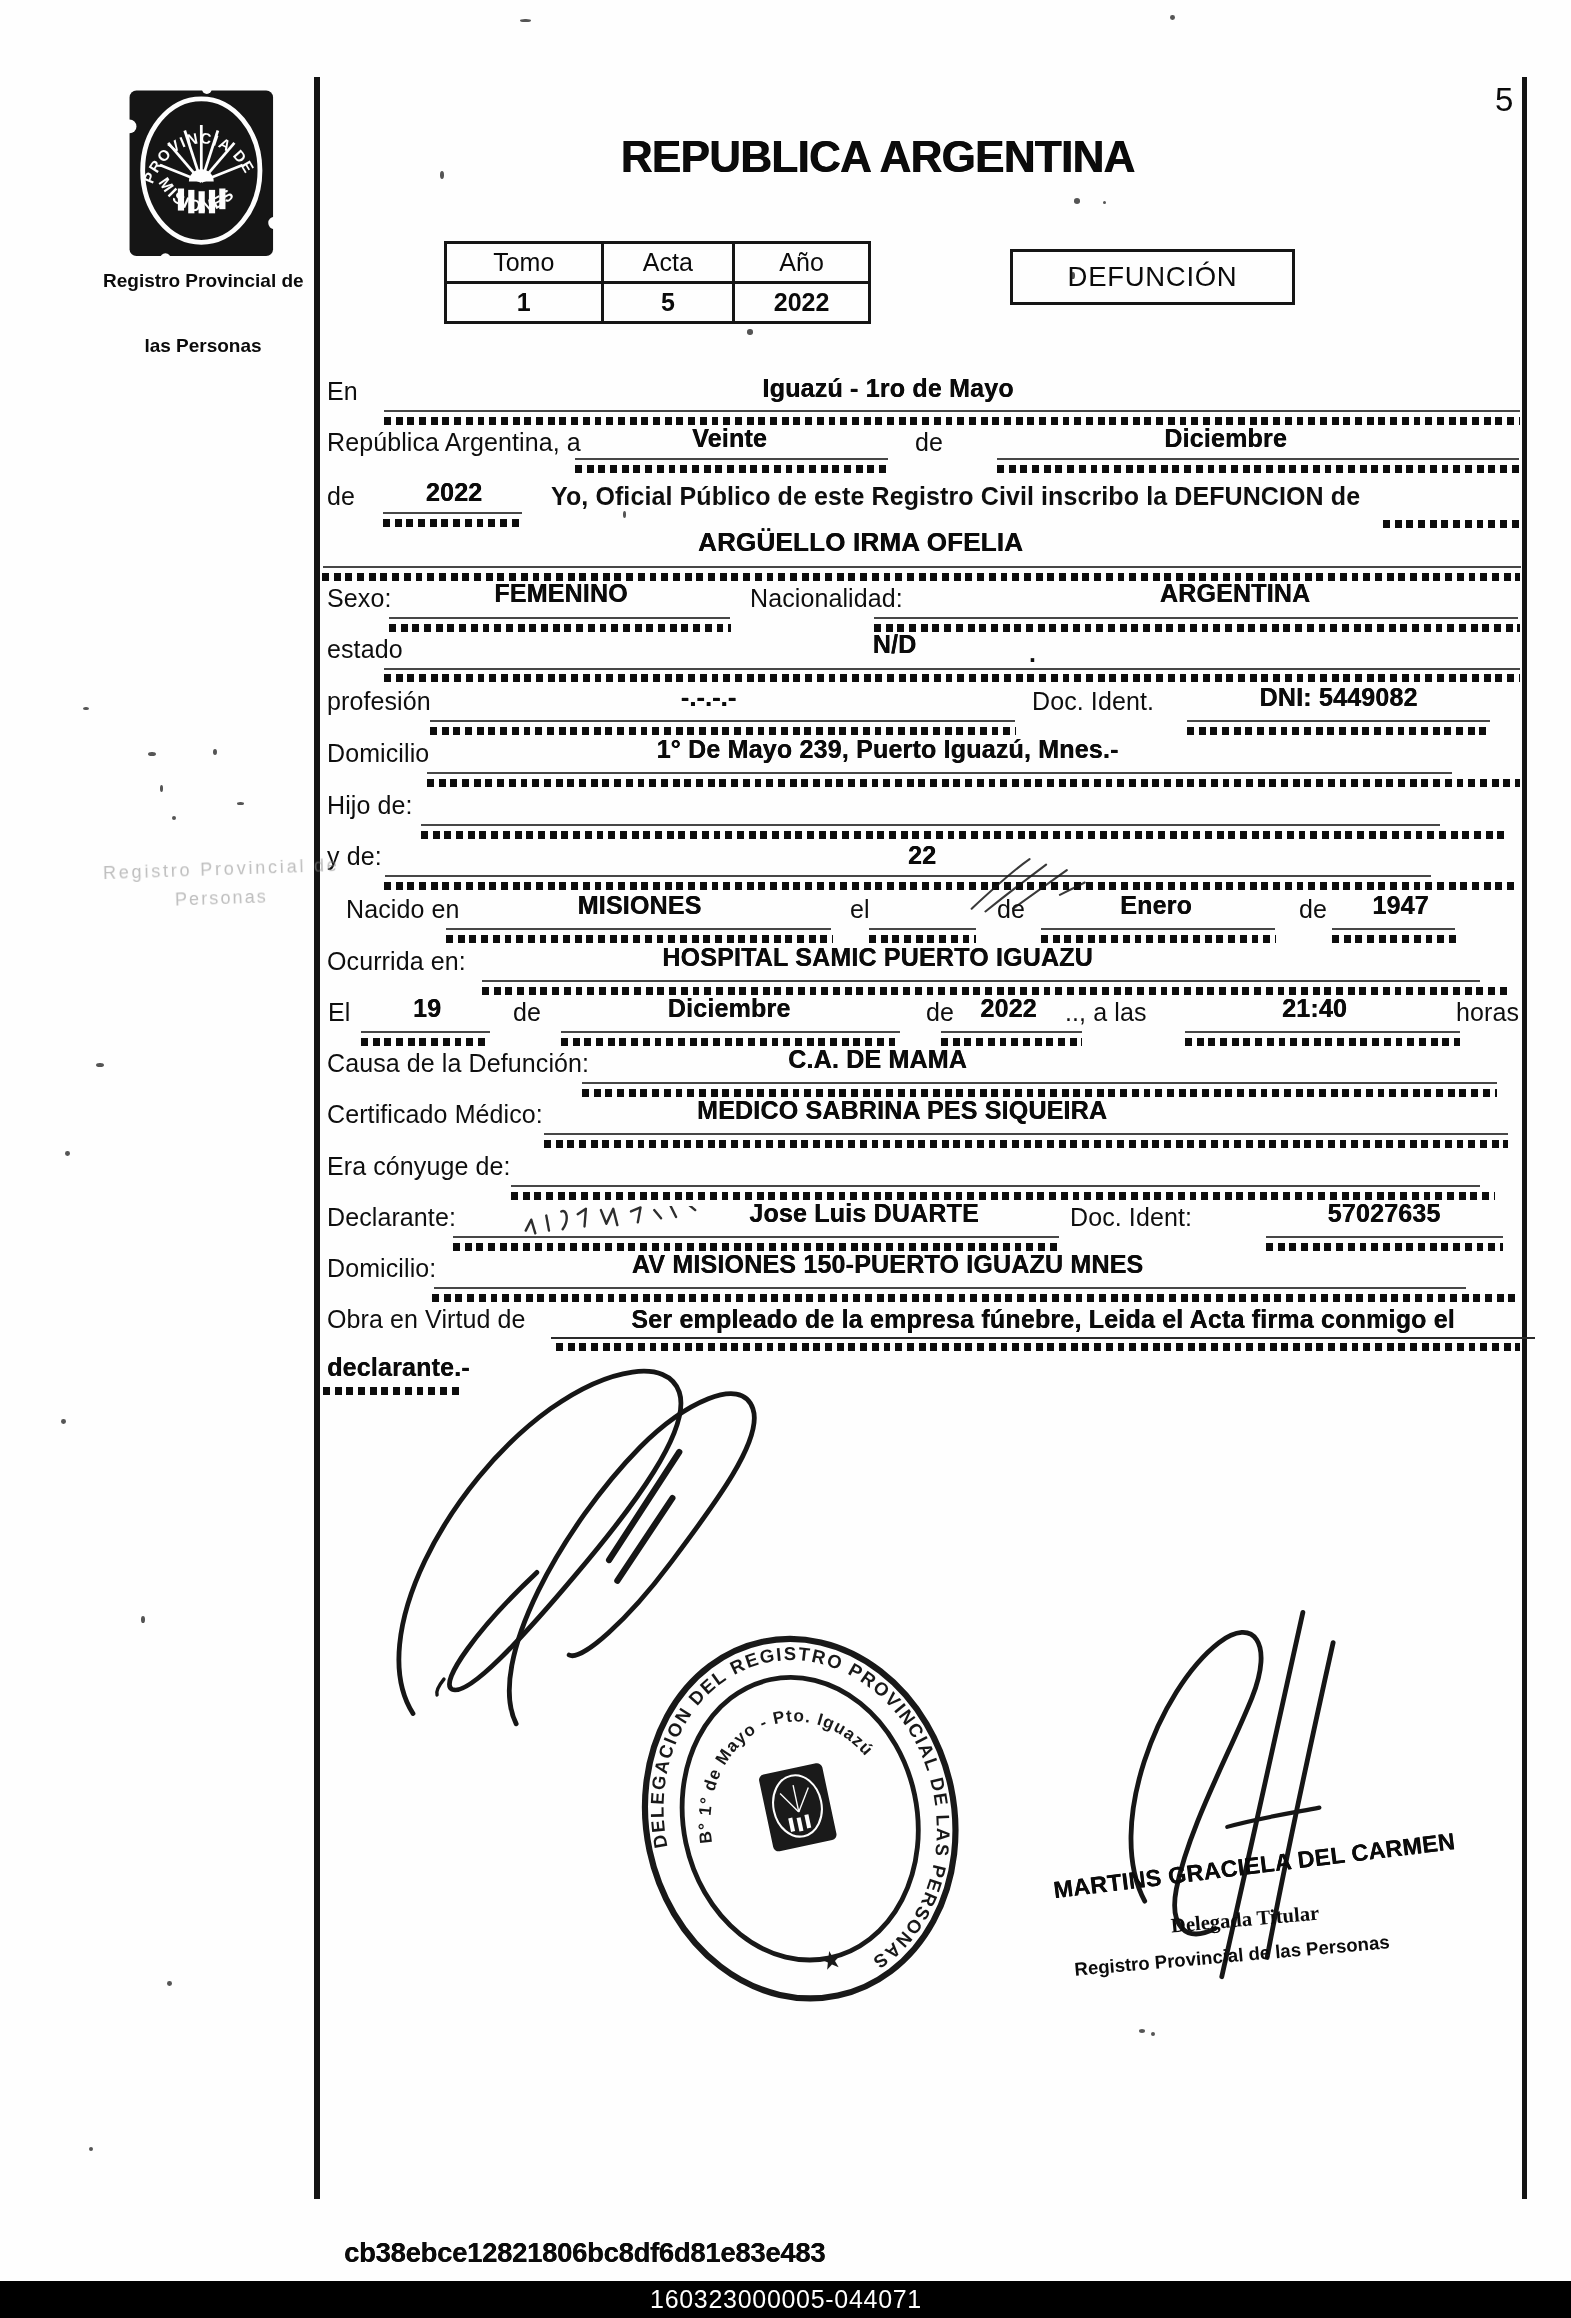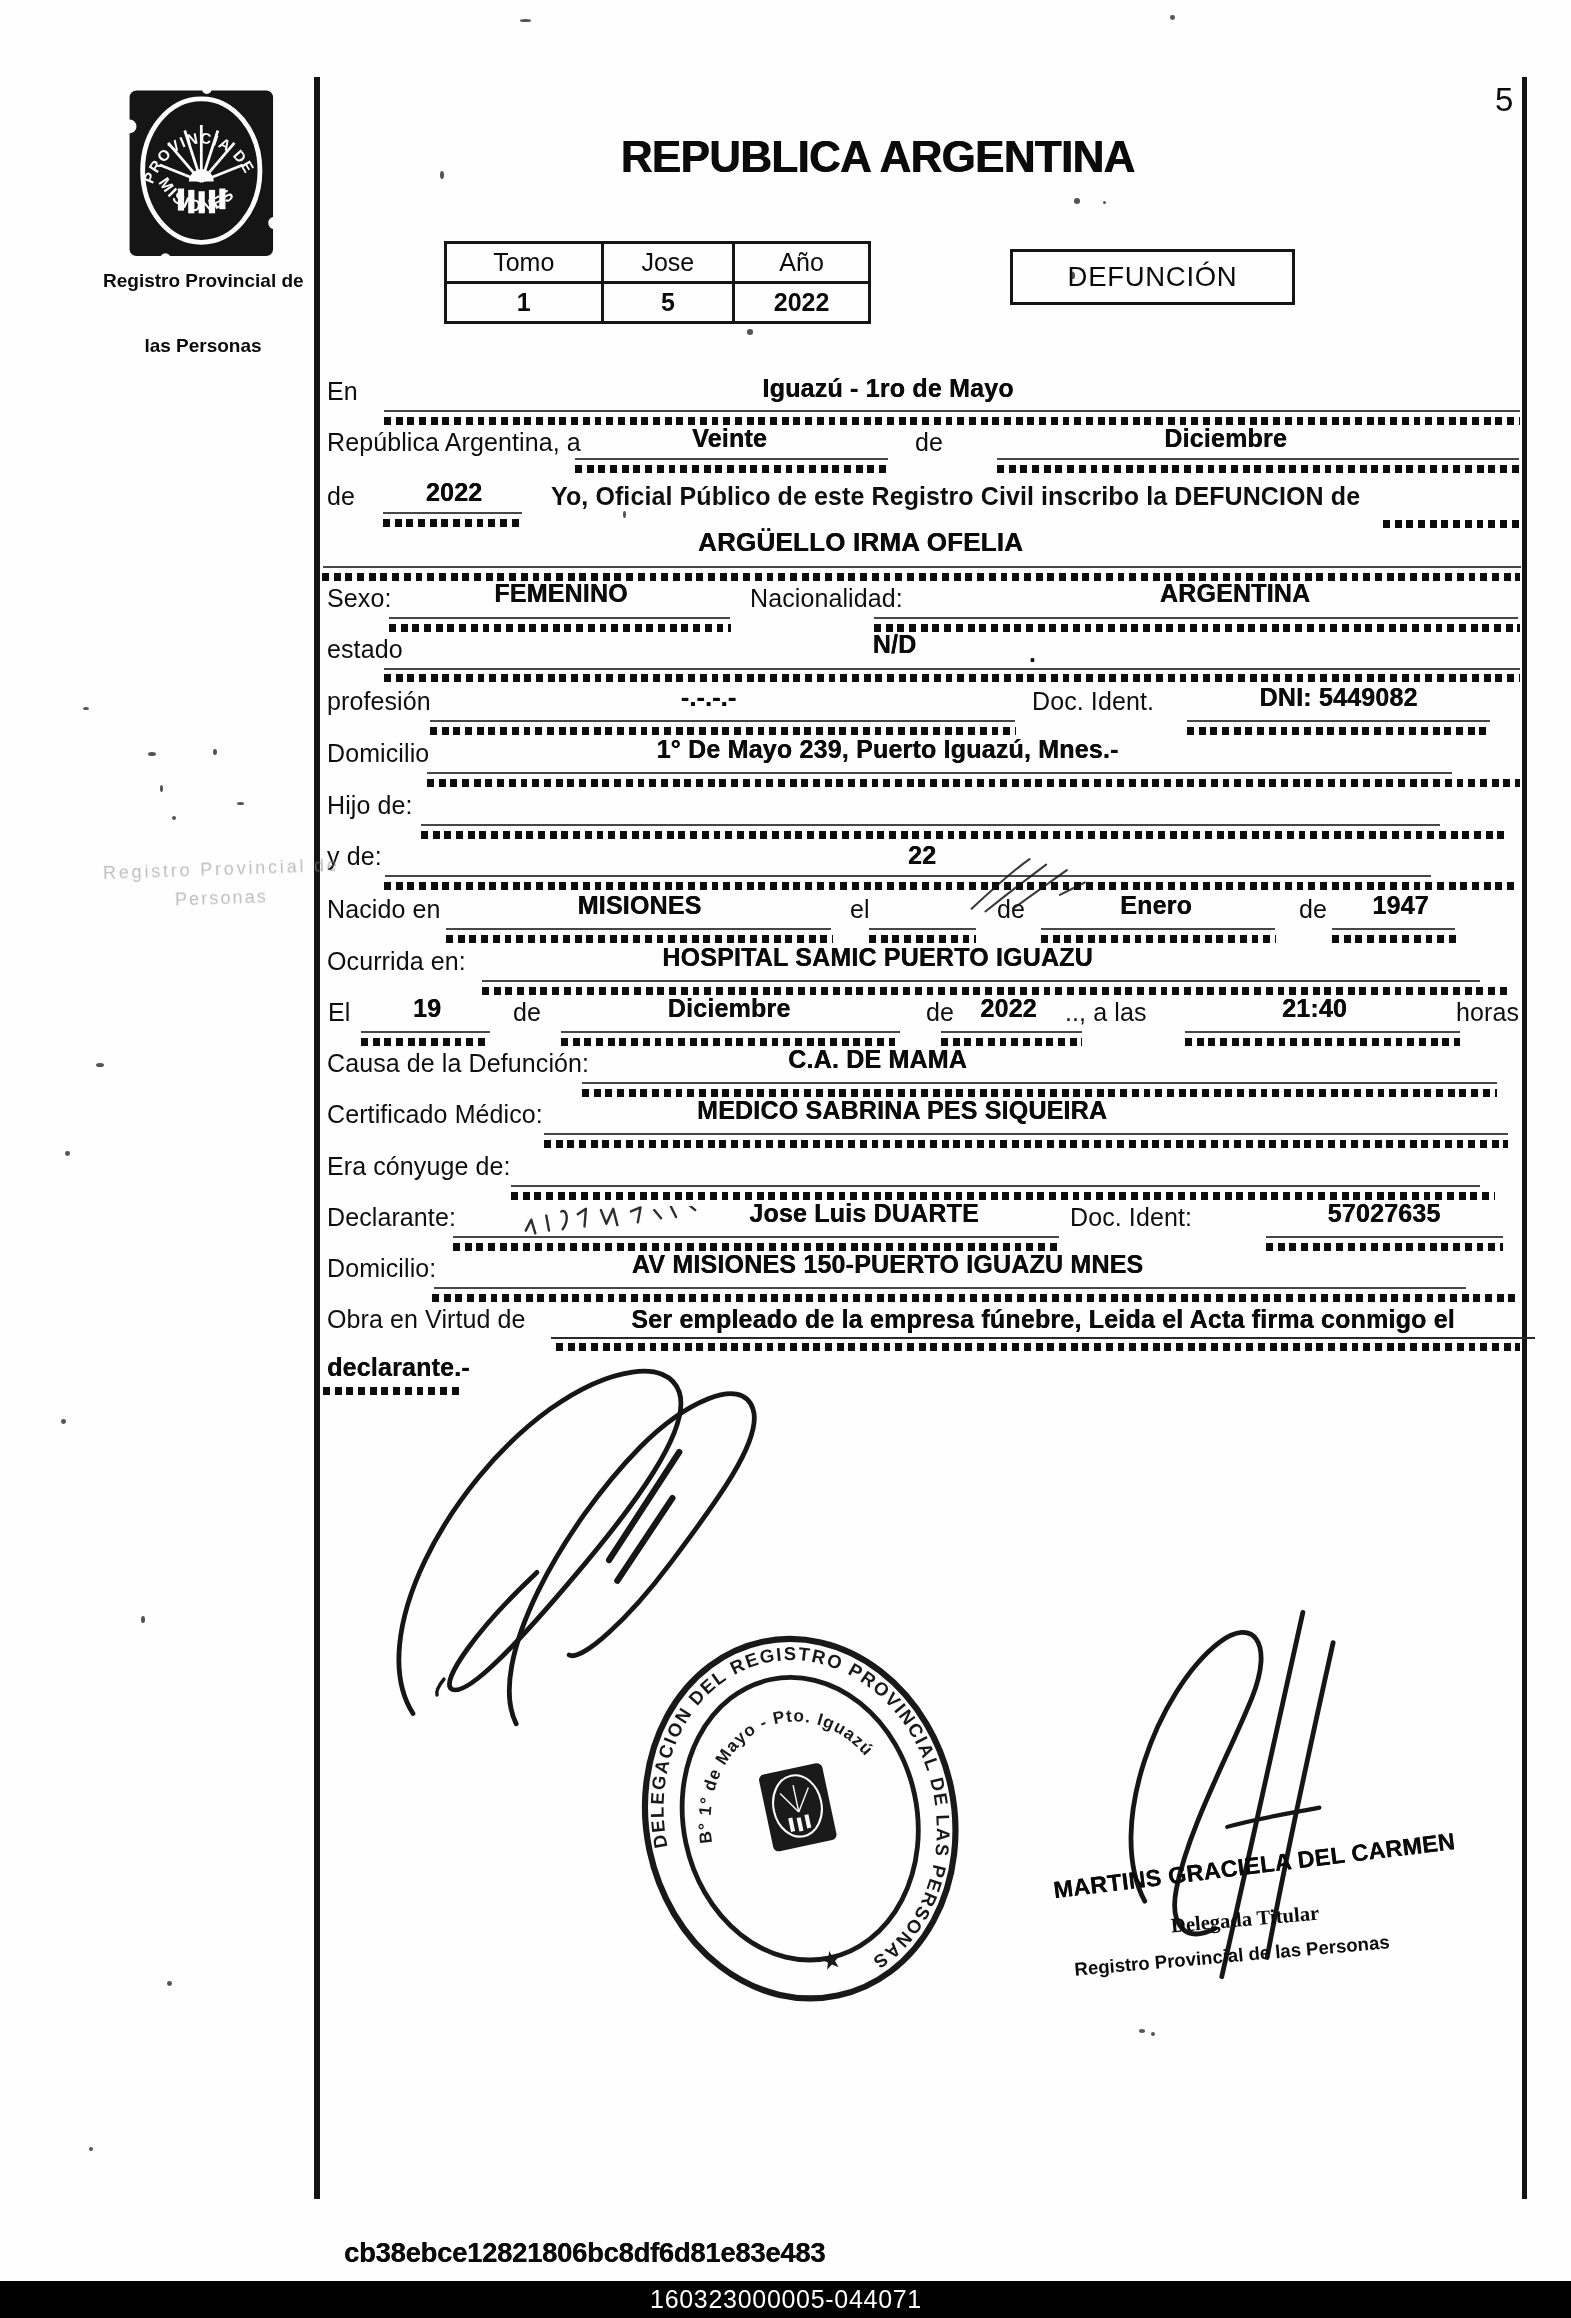--- a/index.html
+++ b/index.html
@@ -79,21 +79,21 @@
   </svg>
   <div class="abs" style="left:103px;top:270px;width:200px;text-align:center;font-size:19px;font-weight:700;">Registro Provincial de</div>
   <div class="abs" style="left:103px;top:295px;width:200px;text-align:center;font-size:19px;font-weight:700;margin-top:40px;">las Personas</div>
 
   <div class="abs" style="left:482px;top:132px;width:791px;text-align:center;font-size:44px;font-weight:700;letter-spacing:-0.7px;text-shadow:0.7px 0 0 #000;">REPUBLICA ARGENTINA</div>
 
   <table class="tbl" style="left:444px;top:241px;width:427px;">
     <tbody>
         <tr>
       <th style="width:37%;">Tomo</th>
-      <th style="width:31%;">Jose</th>
+      <th style="width:31%;">Acta</th>
       <th style="width:32%;">Año</th>
     </tr>
     <tr>
       <td>1</td>
       <td>5</td>
       <td>2022</td>
     </tr>
   </tbody>
     </table>
 
@@ -156,21 +156,21 @@
   <div class="dots" style="left:427px;top:779px;width:1093px;"></div>
 
   <div class="lbl" style="left:327px;top:791px;">Hijo de:</div>
   <div class="rule" style="left:421px;top:824px;width:1019px;"></div>
   <div class="dots" style="left:421px;top:831px;width:1087px;"></div>
 
   <div class="lbl" style="left:327px;top:842px;">y de:</div>
   <div class="rule" style="left:385px;top:875px;width:1046px;"></div>
   <div class="dots" style="left:384px;top:882px;width:1132px;"></div>
 
-  <div class="lbl" style="left:327px;top:895px;">Nacido en</div>
+  <div class="lbl" style="left:346px;top:895px;">Nacido en</div>
   <div class="val" style="left:440px;top:891px;width:399px;">MISIONES</div>
   <div class="lbl" style="left:850px;top:895px;">el</div>
   <div class="val" style="left:874px;top:841px;width:96px;">22</div>
   <div class="lbl" style="left:997px;top:895px;">de</div>
   <div class="val" style="left:1046px;top:891px;width:220px;">Enero</div>
   <div class="lbl" style="left:1299px;top:895px;">de</div>
   <div class="val" style="left:1342px;top:891px;width:117px;">1947</div>
   <div class="rule" style="left:446px;top:928px;width:385px;"></div>
   <div class="dots" style="left:446px;top:935px;width:387px;"></div>
   <div class="rule" style="left:869px;top:928px;width:107px;"></div>

